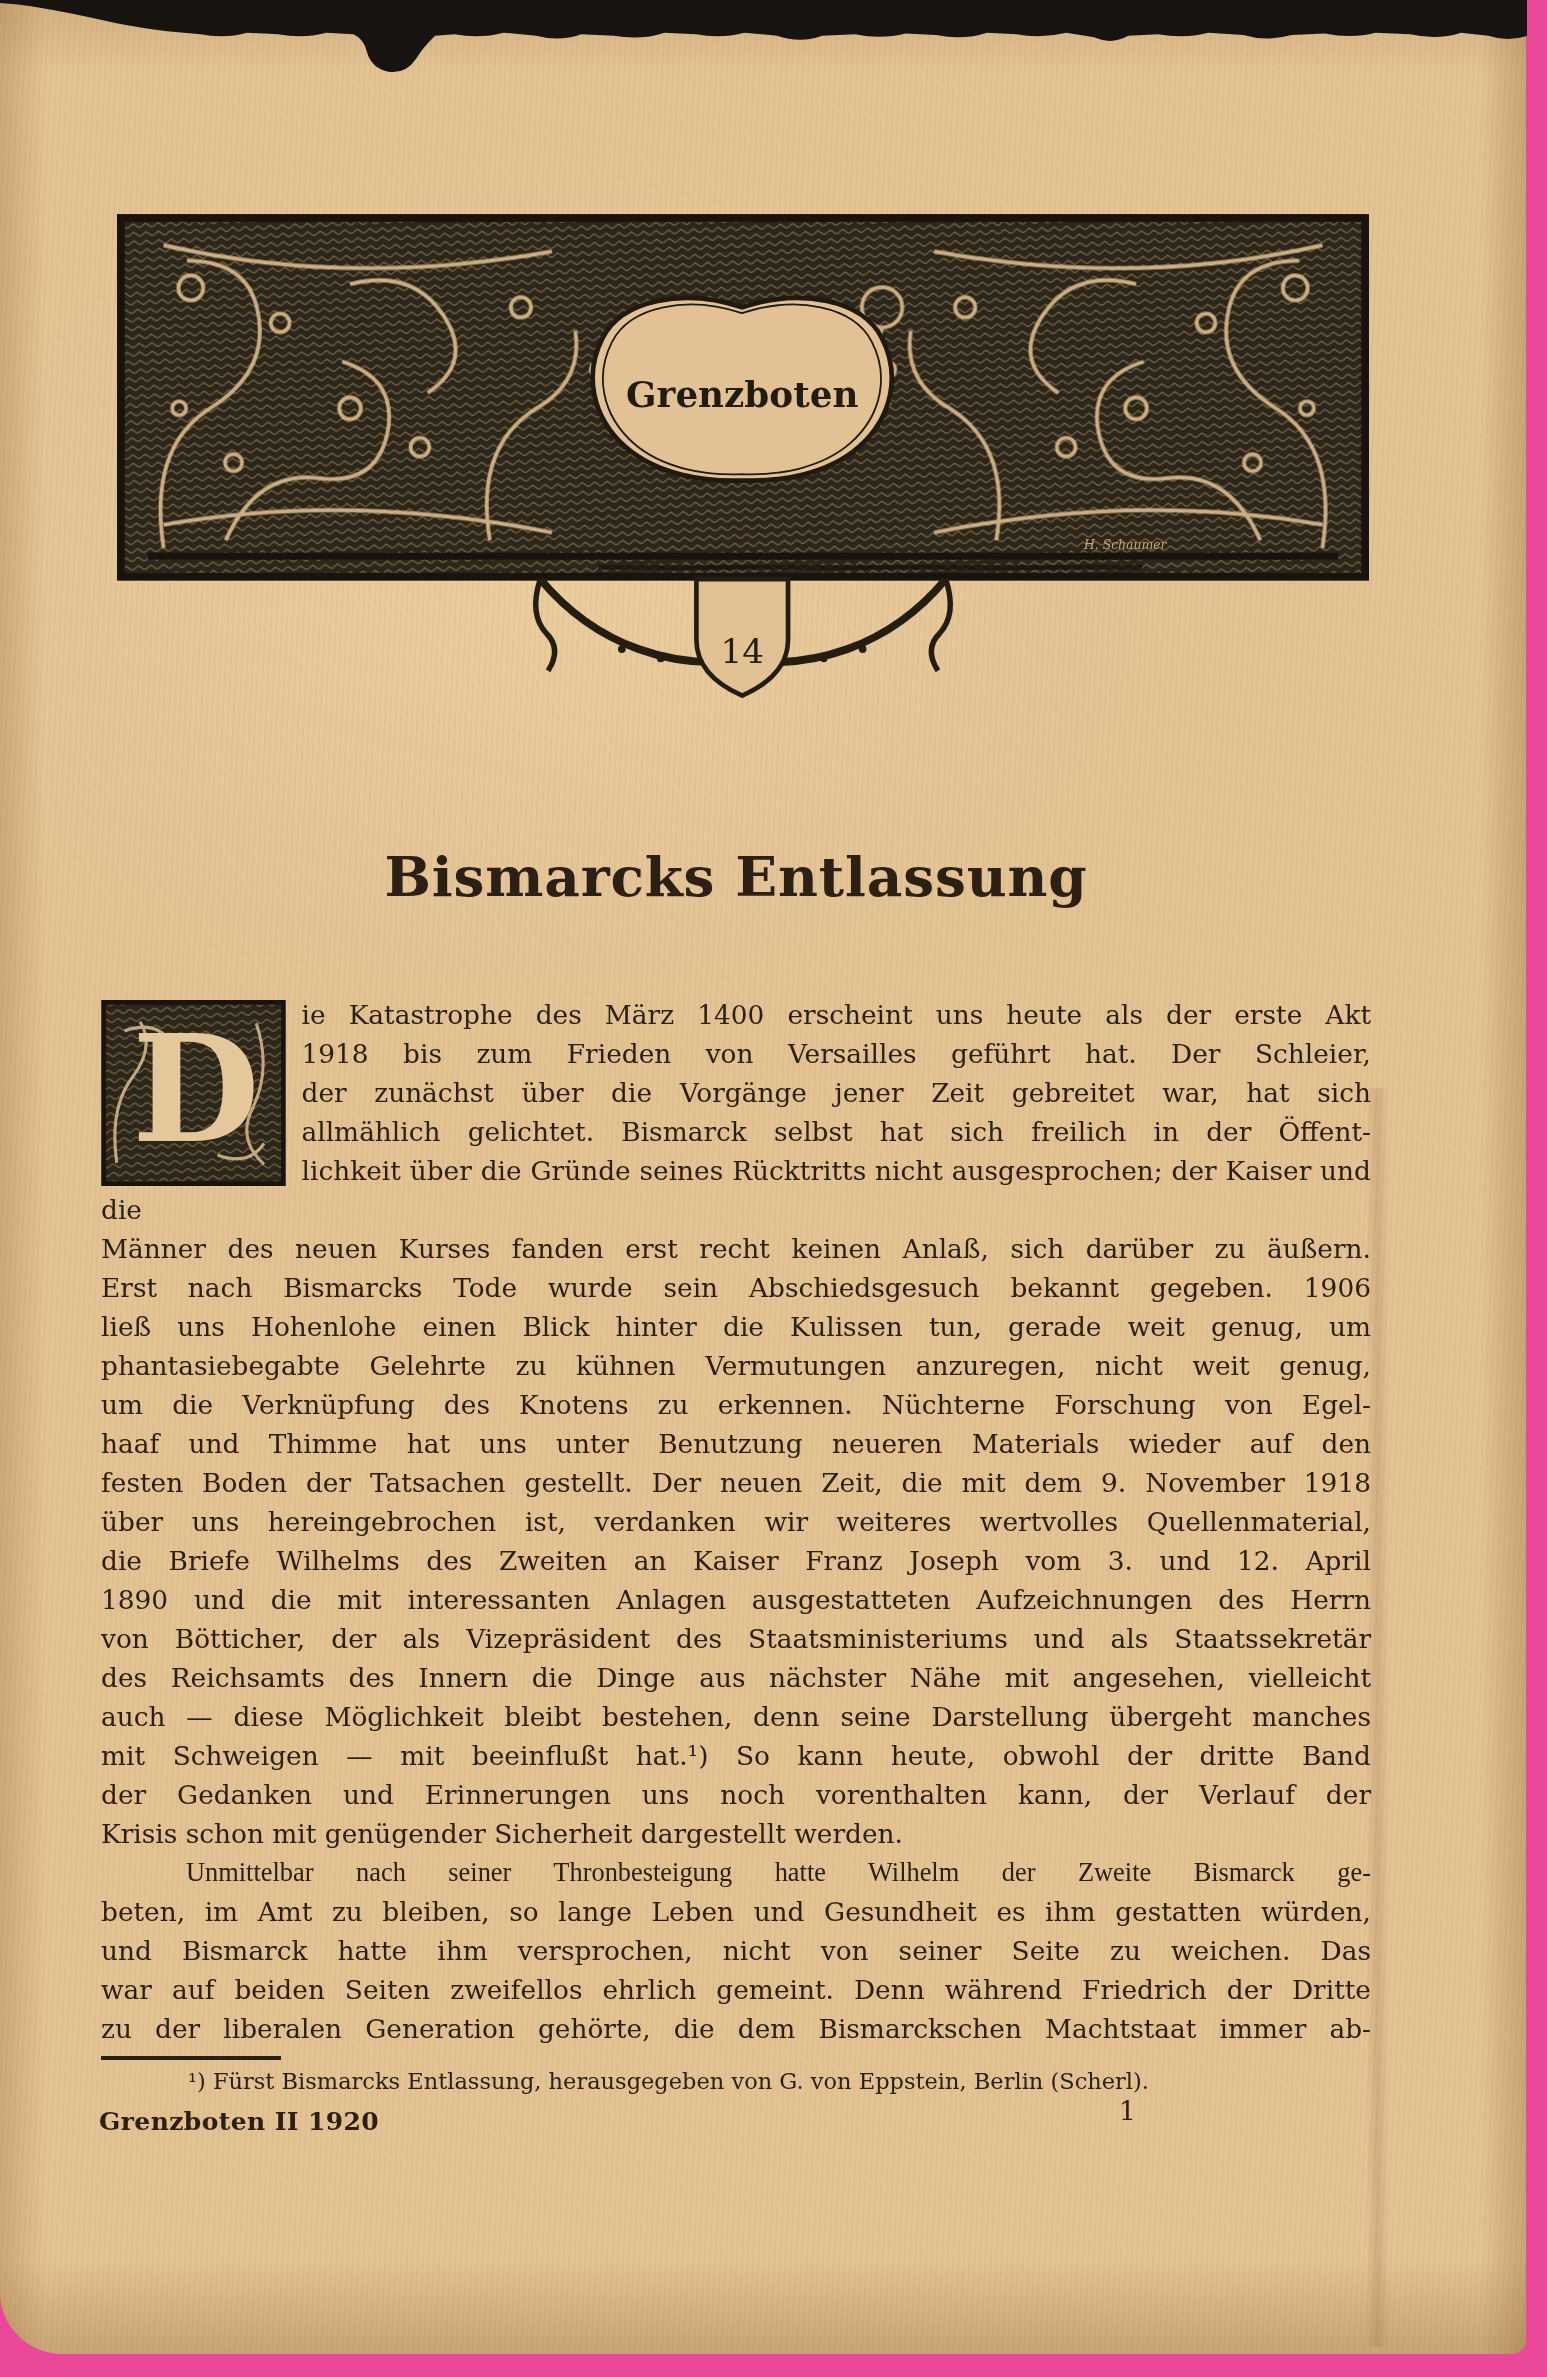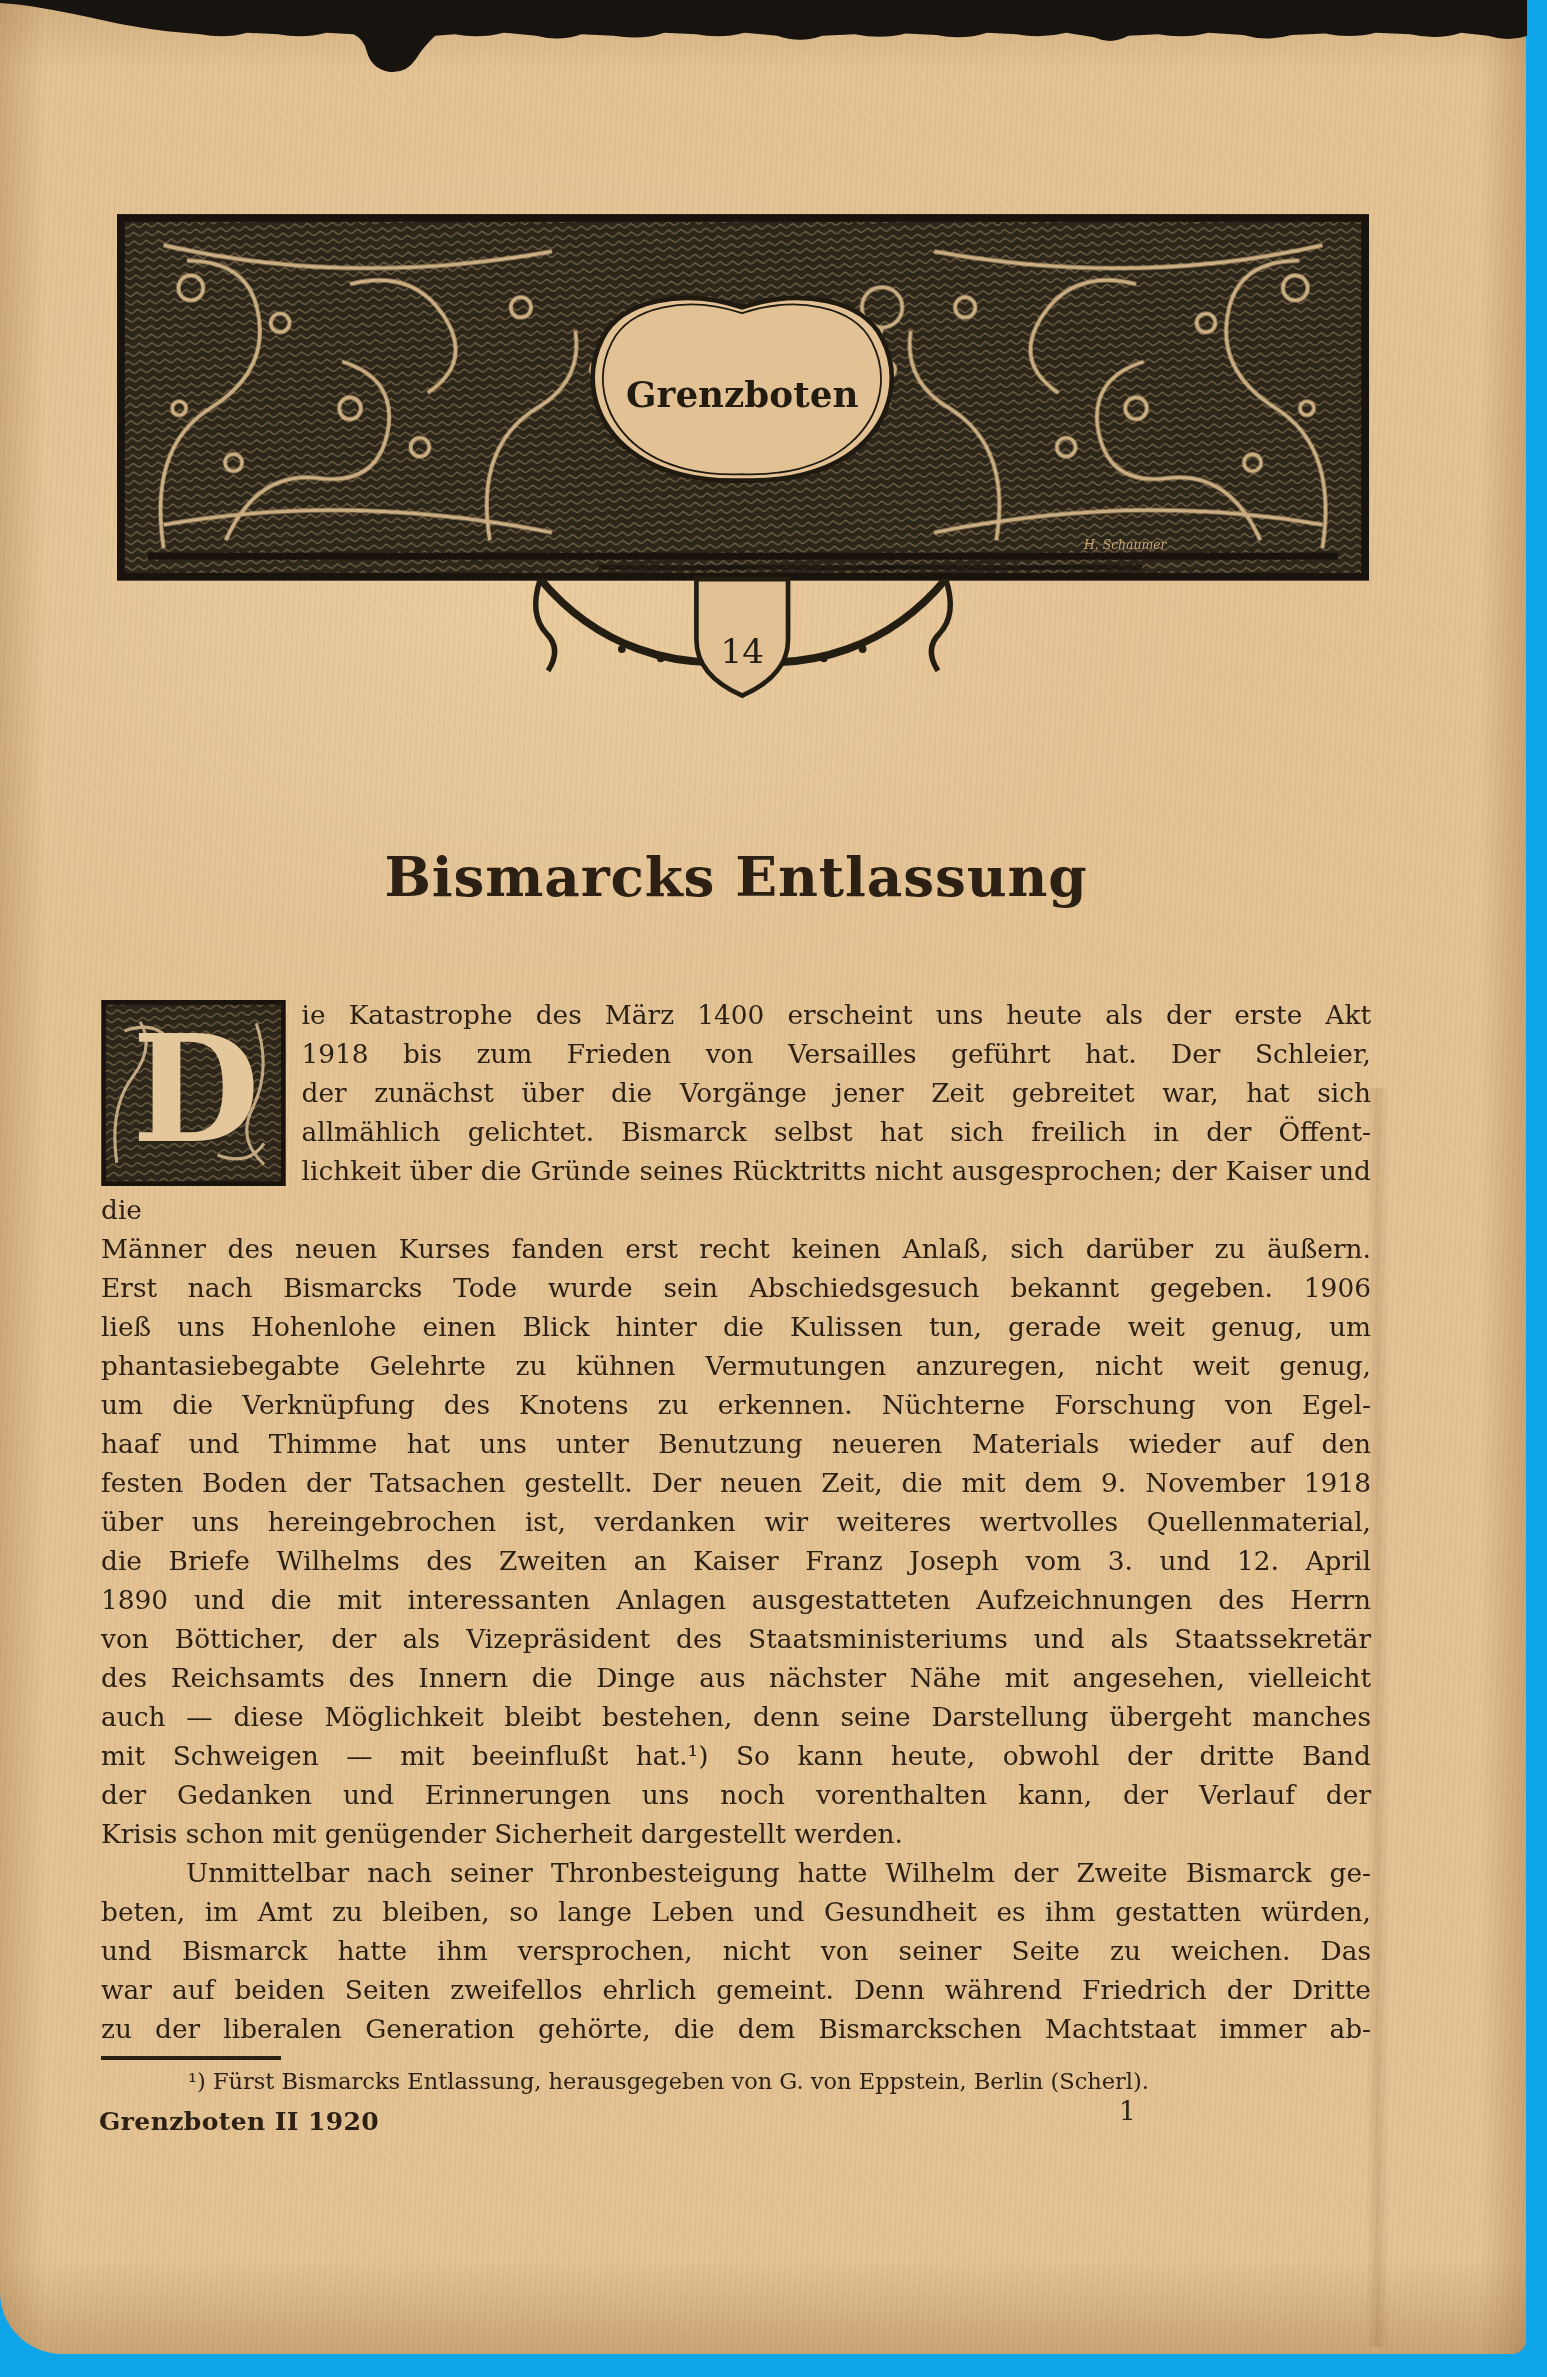--- a/index.html
+++ b/index.html
@@ -1,17 +1,17 @@
 <!DOCTYPE html>
 <html style="--paper: #e3c294; --ink: #2b2013;font-size:12.4px"><head>
 <meta charset="utf-8">
 <style>
   html,body{margin:0;padding:0;background:#17130e;}
   #screen{position:relative;width:1548px;height:2377px;overflow:hidden;
-          background:#0ea5e9;font-family:"DejaVu Serif",serif;color:var(--ink,#2b2013);}
+          background:#ec4899;font-family:"DejaVu Serif",serif;color:var(--ink,#2b2013);}
   #paper{position:absolute;left:0;top:0;width:1526px;height:2354px;
          border-radius:0 20px 14px 62px;
          background:
            repeating-linear-gradient(93deg, rgba(120,80,40,0.05) 0 1.6px, rgba(120,80,40,0) 1.6px 5.4px),
            linear-gradient(180deg, rgba(150,105,55,0.22), rgba(150,105,55,0) 3%),
            linear-gradient(90deg, rgba(140,95,45,0.26), rgba(140,95,45,0) 3%),
            linear-gradient(270deg, rgba(140,95,45,0.30), rgba(140,95,45,0) 3%),
            linear-gradient(0deg, rgba(140,95,45,0.30), rgba(140,95,45,0) 4%),
            radial-gradient(1088px 699px at 35% 25%, rgba(250,228,185,0.30), rgba(250,228,185,0) 65%),
            var(--paper,#e3c294);}
@@ -20,21 +20,21 @@
           background:linear-gradient(90deg, rgba(110,70,30,0) , rgba(110,70,30,0.16) 50%, rgba(110,70,30,0));}
   .abs{position:absolute;}
   #masthead{left:117px;top:214px;width:1252px;height:505px;}
   #article-title{left:101px;top:844px;width:1270px;text-align:center;
       font-size:55px;font-weight:bold;letter-spacing:0.8px;}
   #article-byline{left:101px;top:935px;width:1270px;text-align:center;
       font-size:23px;font-weight:bold;letter-spacing:0.4px;}
   #article-body{left:101px;top:995px;width:1270px;font-size:26.4px;line-height:39px;}
   .tline{text-align:justify;text-align-last:justify;white-space:normal;}
   .tline.ragged{text-align-last:left;}
-  #para2 .tline:first-child{text-indent:85px;}
+  #para2 .tline:first-child{text-indent:85px;font-family:Liberation Serif, serif;}
   #dropcap{float:left;width:185px;height:186px;margin:4.7px 15.5px 0 0;}
   #footnote-rule{left:101px;top:2056px;width:180px;height:3.9px;background:var(--ink,#2b2013);}
   #footnote{left:101px;top:2068px;width:1270px;font-size:22.5px;text-indent:87px;}
   #imprint{left:99px;top:2107px;font-size:25px;font-weight:bold;letter-spacing:0.4px;}
   #page-number{left:1119px;top:2095px;font-size:26.4px;}
   svg text{font-family:"DejaVu Serif",serif;}
 </style>
 </head>
 <body>
 

